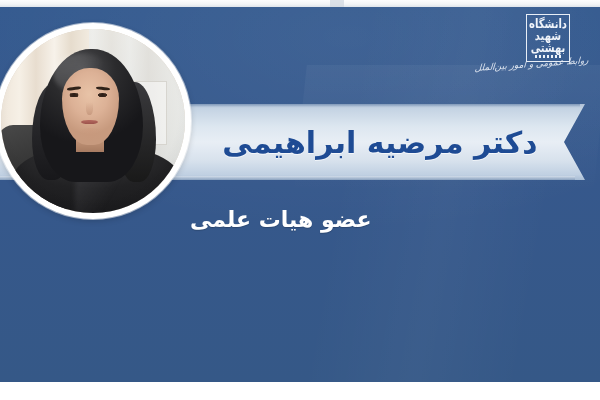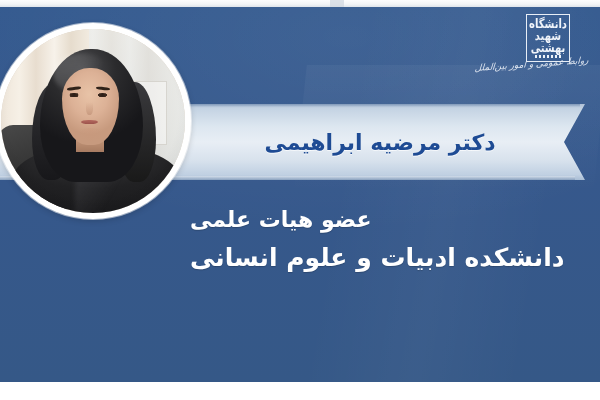--- a/index.html
+++ b/index.html
@@ -206,21 +206,21 @@
     align-items: center;
     justify-content: center;
     padding-left: 200px;
     box-sizing: border-box;
   }
   .person-name {
     direction: rtl;
     unicode-bidi: bidi-override;
     color: #1e4b94;
     font-family: "DejaVu Sans", sans-serif;
-    font-size: 22px;
+    font-size: 30px;
     font-weight: bold;
     letter-spacing: 0px;
     white-space: nowrap;
     text-shadow: 0 1px 0 rgba(255,255,255,.65);
   }
 
   
   .subtitle-block {
     position: absolute;
     left: 190px;
@@ -331,21 +331,20 @@
 
     <div class="ribbon-body"></div>
     <div class="ribbon-topline"></div>
     <div class="ribbon-botline"></div>
     <div class="ribbon-text-layer">
       <div class="person-name">دکتر مرضیه ابراهیمی</div>
     </div>
 
     <div class="subtitle-block">
       <div class="sub-line sub-line-1">عضو هیات علمی</div>
-      <div class="sub-line sub-line-2">دانشکده ادبیات و علوم انسانی</div>
     </div>
 
     <div class="logo">
       <div class="logo-emblem">
         <div class="emb-line">دانشگاه</div>
         <div class="emb-line">شهید</div>
         <div class="emb-line">بهشتی</div>
         <div class="emb-bar"></div>
       </div>
       <div class="logo-script">روابط عمومی و امور بین‌الملل</div>

